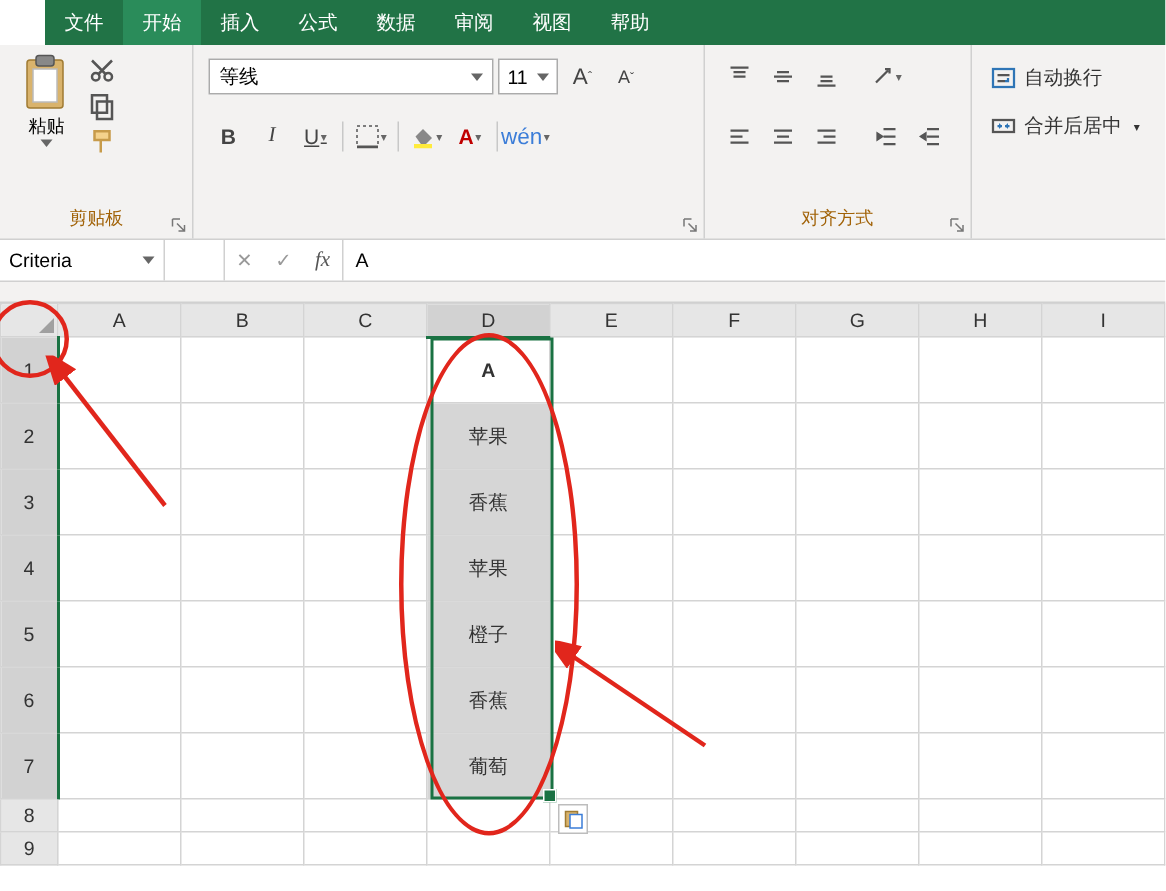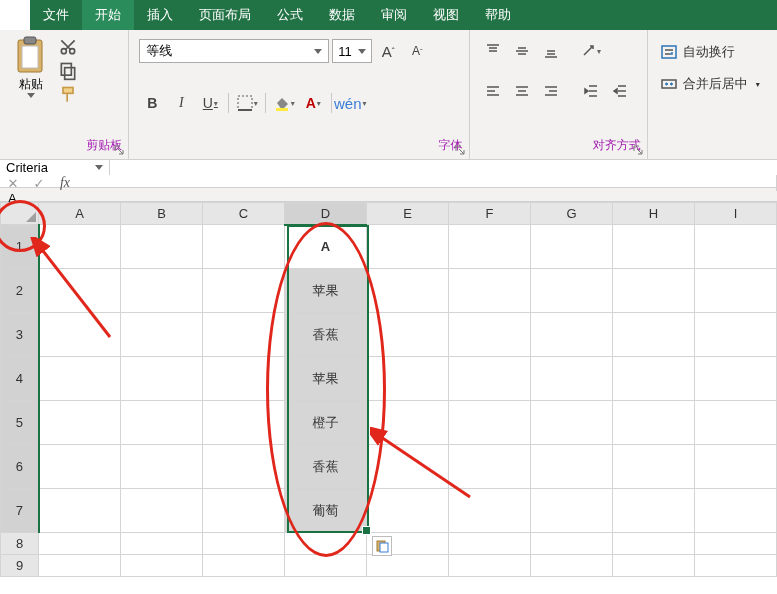--- a/index.html
+++ b/index.html
@@ -20,52 +20,52 @@
   .tabstrip{display:flex;height:30px;background:var(--green);color:#fff;font-size:13px;align-items:stretch;margin-left:30px;}
   .tab{display:flex;align-items:center;padding:0 13px;cursor:pointer;}
   .tab.active{background:var(--tab-active);}
   .search-hint{display:flex;align-items:center;gap:6px;margin-left:10px;}
   .search-hint svg{width:15px;height:15px;}
 
   
   .ribbon{display:flex;height:130px;background:var(--ribbon-bg);border-bottom:1px solid var(--ribbon-border);}
   .group{display:flex;flex-direction:column;border-right:1px solid var(--ribbon-border);position:relative;padding:4px 6px 2px;}
   .group-body{flex:1;display:flex;align-items:flex-start;}
-  .group-name{text-align:right;font-size:12px;color:#a21caf;padding:3px 0;}
+  .group-name{text-align:center;font-size:12px;color:#a16207;padding:3px 0;}
   .dialog-launch{position:absolute;right:3px;bottom:3px;width:12px;height:12px;}
 
   
   .clip-left{display:flex;flex-direction:column;align-items:center;width:50px;}
   .clip-left .big-icon{width:34px;height:38px;margin-top:2px;}
   .clip-left .lbl{font-size:12px;margin-top:2px;}
   .clip-left .drop{font-size:9px;color:#666;}
   .clip-right{display:flex;flex-direction:column;gap:4px;margin-left:2px;margin-top:3px;}
   .clip-right svg{width:20px;height:20px;}
 
   
-  .font-body{flex-direction:column;gap:18px;padding:4px 4px 0;}
+  .font-body{flex-direction:column;gap:6px;padding:4px 4px 0;}
   .row{display:flex;align-items:center;gap:3px;}
   .font-name{width:190px;height:24px;border:1px solid #ababab;background:#fff;font-size:13px;display:flex;align-items:center;padding:0 6px;justify-content:space-between;}
   .font-size{width:40px;height:24px;border:1px solid #ababab;background:#fff;font-size:13px;display:flex;align-items:center;padding:0 5px;justify-content:space-between;}
   .btn{width:26px;height:26px;display:flex;align-items:center;justify-content:center;border:1px solid transparent;font-size:14px;color:#444;}
   .btn .caret{font-size:8px;margin-left:1px;color:#666;}
   .sep{width:1px;height:20px;background:#c8c8c8;margin:0 2px;}
 
   
   .align-body{flex-direction:column;gap:6px;padding:4px 4px 0;}
   .align-body .btn svg{width:16px;height:16px;}
 
   
   .wrap-body{flex-direction:column;gap:4px;padding:4px 2px 0;}
   .wide-btn{display:flex;align-items:center;gap:5px;height:28px;padding:0 4px;font-size:13px;color:#333;}
   .wide-btn svg{width:18px;height:18px;}
   .wide-btn .caret{font-size:8px;margin-left:3px;}
 
   
-  .fbar{display:flex;height:28px;border-bottom:1px solid var(--ribbon-border);background:#fff;align-items:stretch;flex-direction:column;}
+  .fbar{display:flex;height:28px;border-bottom:1px solid var(--ribbon-border);background:#fff;align-items:stretch;}
   .namebox{width:110px;border-right:1px solid var(--ribbon-border);display:flex;align-items:center;padding:0 6px;font-size:13px;justify-content:space-between;}
   .fx-btns{display:flex;align-items:center;border-right:1px solid var(--ribbon-border);}
   .fx-btn{width:26px;display:flex;align-items:center;justify-content:center;color:#888;font-size:13px;}
   .fx-btn.cancel{color:#999;}
   .fx-btn.ok{color:#999;}
   .fx-label{font-style:italic;font-family:"Times New Roman",serif;font-size:14px;color:#555;}
   .formula-input{flex:1;padding:0 8px;display:flex;align-items:center;font-size:13px;}
 
   
   .spacer-bar{height:14px;background:var(--ribbon-bg);border-bottom:1px solid var(--ribbon-border);}
@@ -104,21 +104,20 @@
 
   .caret-down{display:inline-block;width:0;height:0;border-left:4px solid transparent;border-right:4px solid transparent;border-top:5px solid #666;}
 </style>
 </head>
 <body>
 
 <div class="tabstrip">
   <div class="tab">文件</div>
   <div class="tab active">开始</div>
   <div class="tab">插入</div>
-  <div class="tab">页面布局</div>
   <div class="tab">公式</div>
   <div class="tab">数据</div>
   <div class="tab">审阅</div>
   <div class="tab">视图</div>
   <div class="tab">帮助</div>
 </div>
 
 <div class="ribbon">
 
   <div class="group" style="width:132px">
@@ -195,21 +194,20 @@
             <span style="font-weight:bold;color:#c00000">A</span>
             <span class="caret"> ▾</span>
           </div>
         <span class="sep"></span>
         <div class="btn">
             <span style="font-size:15px;color:#3b7dd8">wén</span>
             <span class="caret"> ▾</span>
           </div>
       </div>
     </div>
-    <div class="group-name">字体</div>
     <svg class="dialog-launch" viewBox="0 0 12 12">
         <path d="M2 2h5M2 2v5M5 5l5 5M10 6v4h-4" fill="none" stroke="#777" stroke-width="1"></path>
       </svg>
   </div>
 
   <div class="group" style="width:182px">
     <div class="group-body align-body" style="display:flex">
       <div class="row">
         <div class="btn">
             <svg viewBox="0 0 16 16" stroke="#555" stroke-width="1.5">

